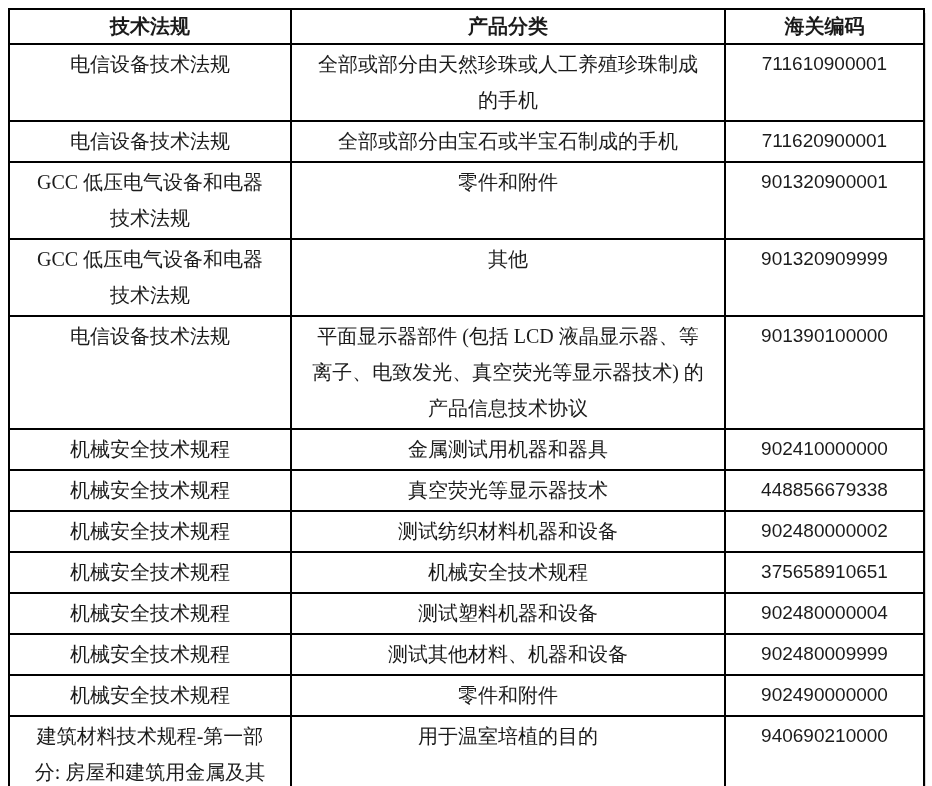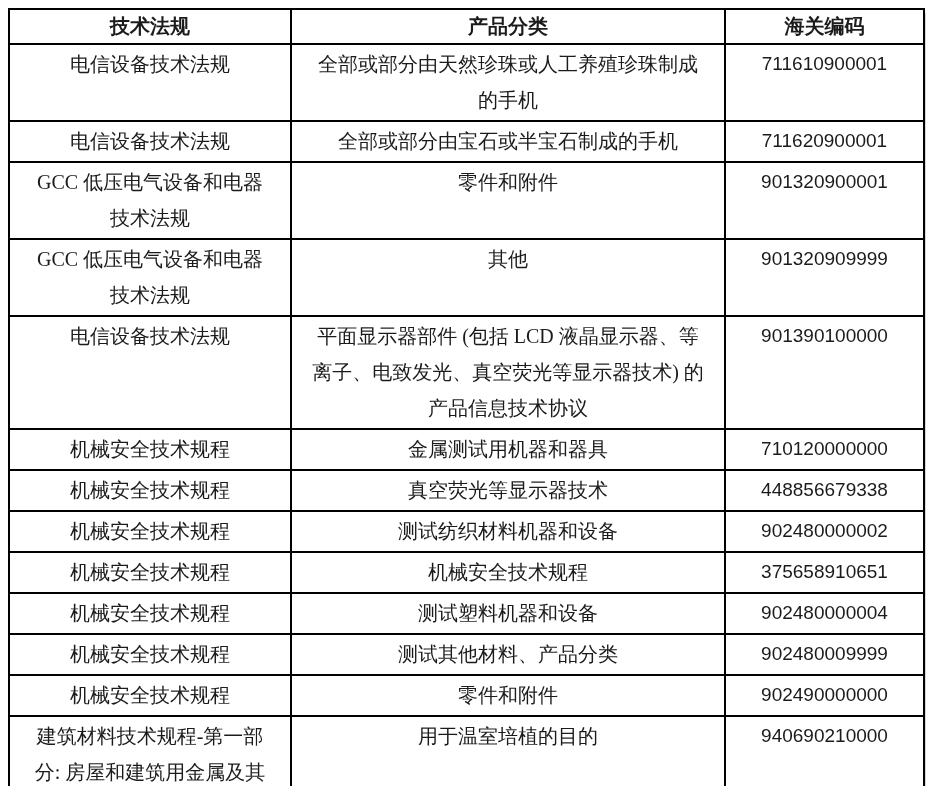--- a/index.html
+++ b/index.html
@@ -93,21 +93,21 @@
           <td class="cell-code">901320909999</td>
         </tr>
         <tr>
           <td class="cell-regulation">电信设备技术法规</td>
           <td class="cell-category">平面显示器部件 (包括 LCD 液晶显示器、等离子、电致发光、真空荧光等显示器技术) 的产品信息技术协议</td>
           <td class="cell-code">901390100000</td>
         </tr>
         <tr>
           <td class="cell-regulation">机械安全技术规程</td>
           <td class="cell-category">金属测试用机器和器具</td>
-          <td class="cell-code">710120000000</td>
+          <td class="cell-code">902410000000</td>
         </tr>
         <tr>
           <td class="cell-regulation">机械安全技术规程</td>
           <td class="cell-category">真空荧光等显示器技术</td>
           <td class="cell-code">448856679338</td>
         </tr>
         <tr>
           <td class="cell-regulation">机械安全技术规程</td>
           <td class="cell-category">测试纺织材料机器和设备</td>
           <td class="cell-code">902480000002</td>
@@ -117,21 +117,21 @@
           <td class="cell-category">机械安全技术规程</td>
           <td class="cell-code">375658910651</td>
         </tr>
         <tr>
           <td class="cell-regulation">机械安全技术规程</td>
           <td class="cell-category">测试塑料机器和设备</td>
           <td class="cell-code">902480000004</td>
         </tr>
         <tr>
           <td class="cell-regulation">机械安全技术规程</td>
-          <td class="cell-category">测试其他材料、产品分类</td>
+          <td class="cell-category">测试其他材料、机器和设备</td>
           <td class="cell-code">902480009999</td>
         </tr>
         <tr>
           <td class="cell-regulation">机械安全技术规程</td>
           <td class="cell-category">零件和附件</td>
           <td class="cell-code">902490000000</td>
         </tr>
         <tr>
           <td class="cell-regulation">建筑材料技术规程-第一部分: 房屋和建筑用金属及其合金类</td>
           <td class="cell-category">用于温室培植的目的</td>

